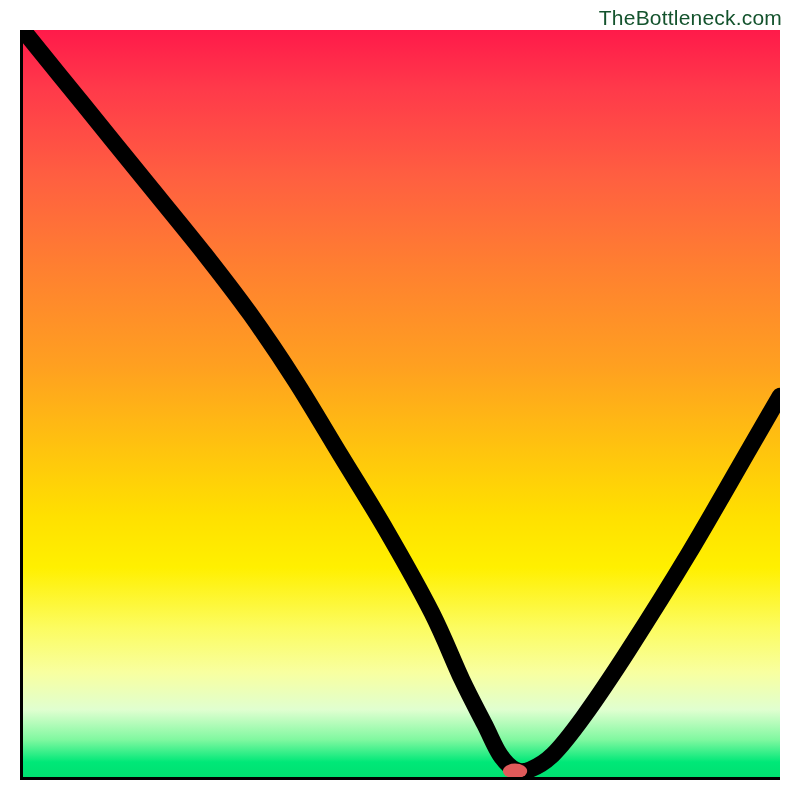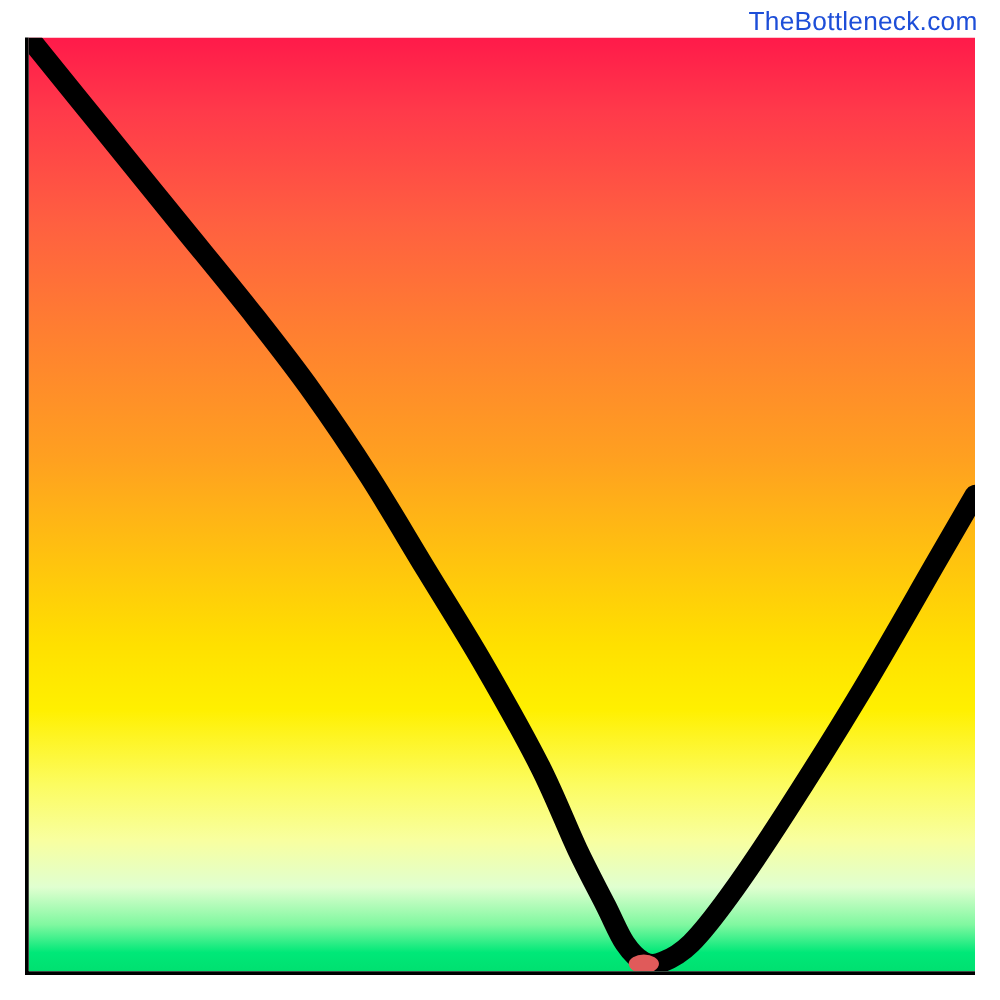--- a/index.html
+++ b/index.html
@@ -55,21 +55,21 @@
   .marker {
     fill: #e05a5a;
     stroke: none;
   }
   .watermark {
     position: absolute;
     top: 6px;
     right: 18px;
     font-family: Arial, Helvetica, sans-serif;
     font-size: 21px;
-    color: #1d4ed8;
+    color: #14532d;
     letter-spacing: 0.2px;
   }
 </style>
 </head>
 <body>
 
 <div class="chart-container">
   <div class="watermark">TheBottleneck.com</div>
   <div class="plot-area">
     <div class="gradient-bg"></div>

